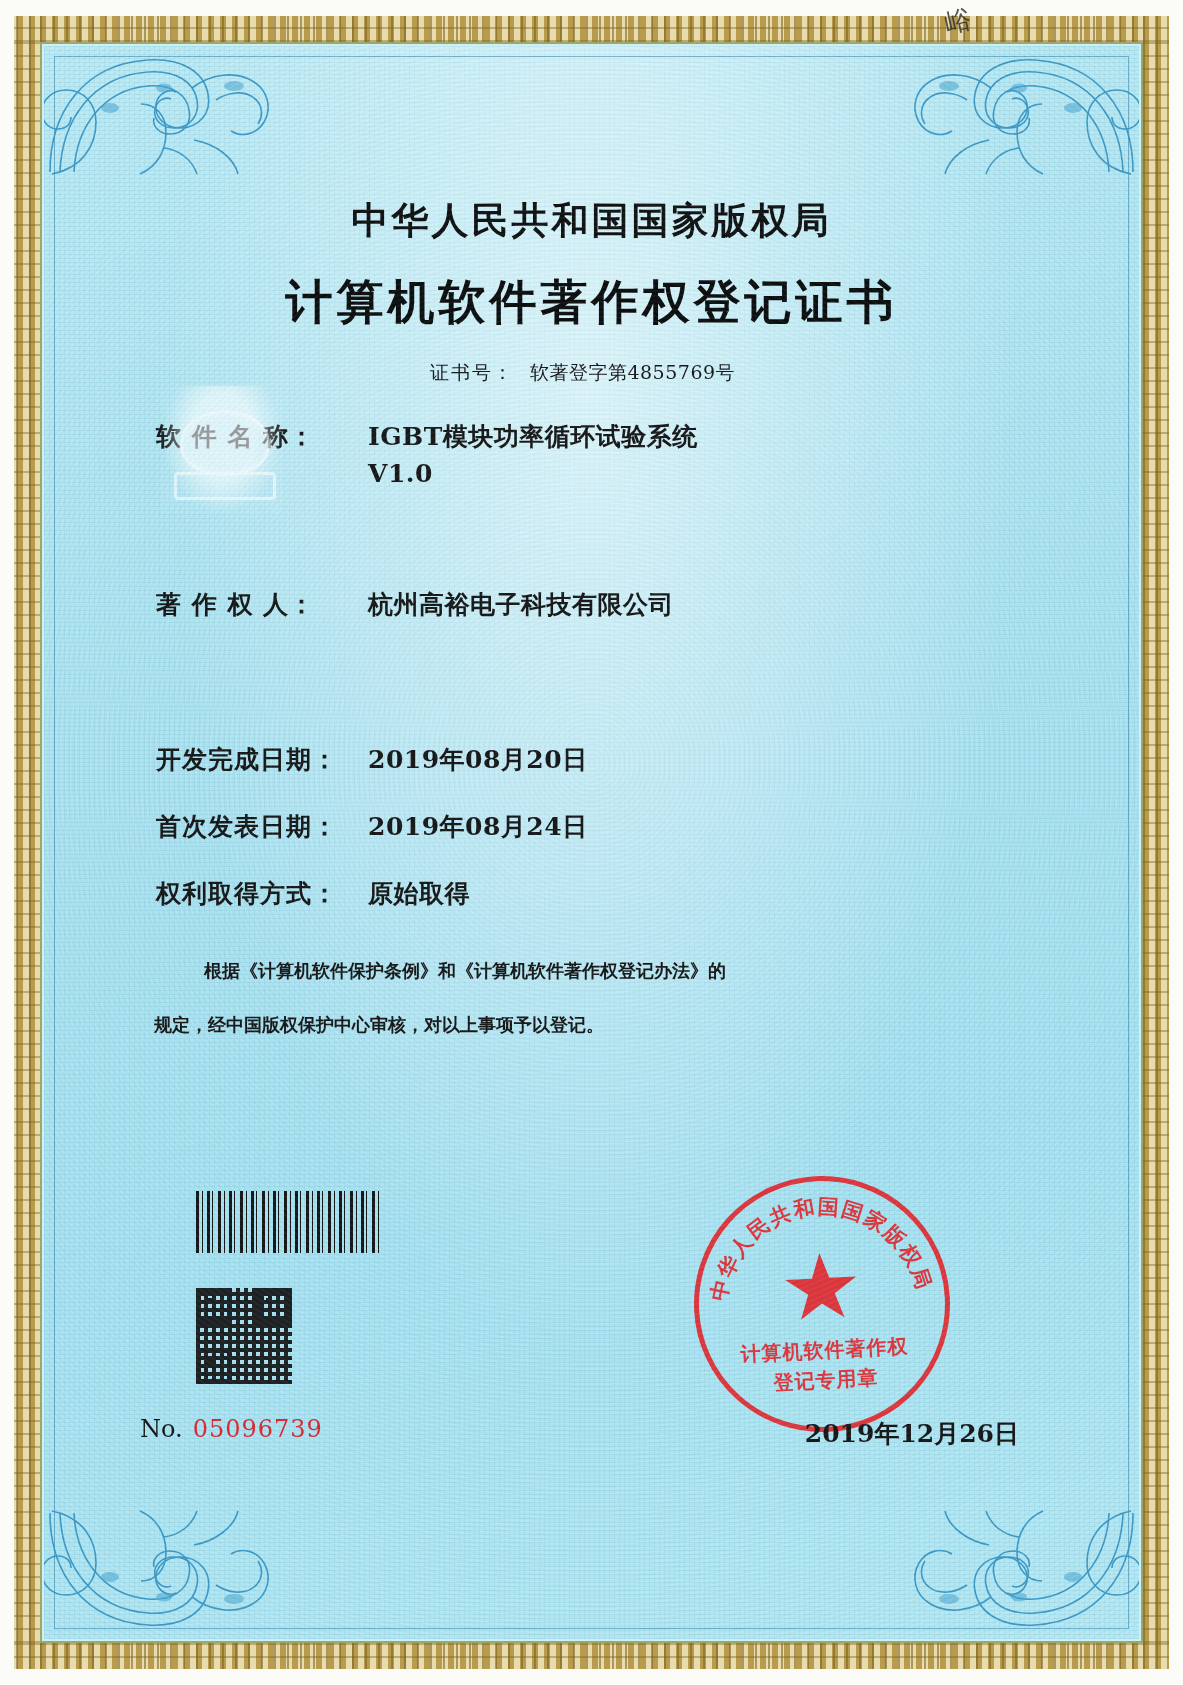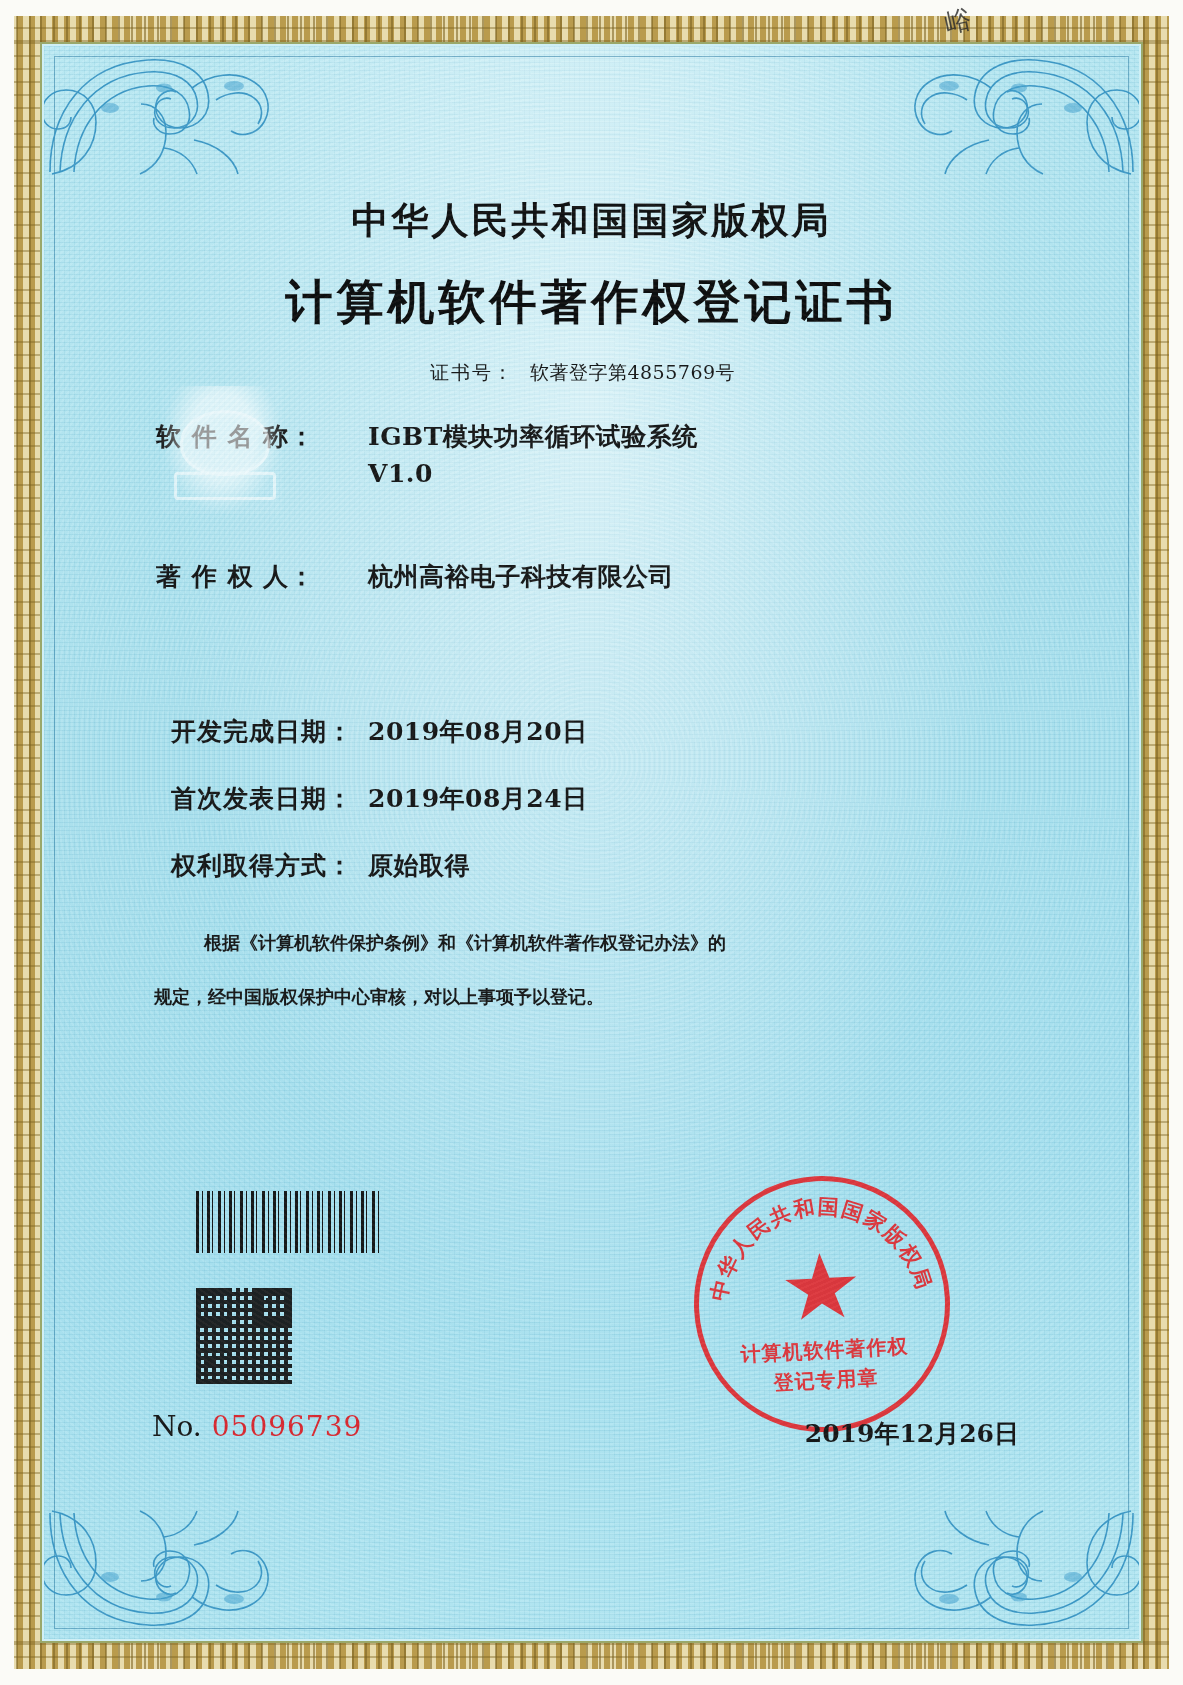--- a/index.html
+++ b/index.html
@@ -184,37 +184,38 @@
   .rows {
     margin-top: 34px;
     padding-left: 50px;
   }
   .row {
     display: flex;
     align-items: flex-start;
     font-size: 25px;
     margin-bottom: 30px;
     font-family: "DejaVu Serif", serif;
+    margin-top: 28px;
   }
   .row .k {
     width: 212px;
     flex: 0 0 212px;
     letter-spacing: 1px;
     font-weight: 700;
   }
   .row .v {
     font-weight: 700;
     letter-spacing: .5px;
   }
   .row .v .line2 { display: block; margin-top: 6px; }
 
   .gap-a { height: 58px; }
   .gap-b { height: 42px; }
 
-  .rows.lower .row { margin-bottom: 34px; text-align: center; }
+  .rows.lower .row { margin-bottom: 34px; }
 
   .statement {
     margin-top: 18px;
     padding: 0 34px 0 48px;
     font-size: 18px;
     line-height: 54px;
     font-family: "DejaVu Serif", serif;
     font-weight: 700;
   }
   .statement .p1 { text-indent: 50px; display: block; }
@@ -306,23 +307,23 @@
     font-weight: 700;
     letter-spacing: 1px;
     font-family: "DejaVu Serif", serif;
   }
   .seal .l1 { top: 156px; }
   .seal .l2 { top: 186px; }
 
   
   .footer-no {
     position: absolute;
-    left: 108px;
+    left: 96px;
     bottom: 196px;
-    font-size: 28px;
+    font-size: 24px;
     font-family: "DejaVu Serif", serif;
   }
   .footer-no .lbl { color: #111; }
   .footer-no .num { color: #d8232a; margin-left: 10px; letter-spacing: 1px; }
 
   .footer-date {
     position: absolute;
     right: 120px;
     bottom: 189px;
     font-size: 25px;

